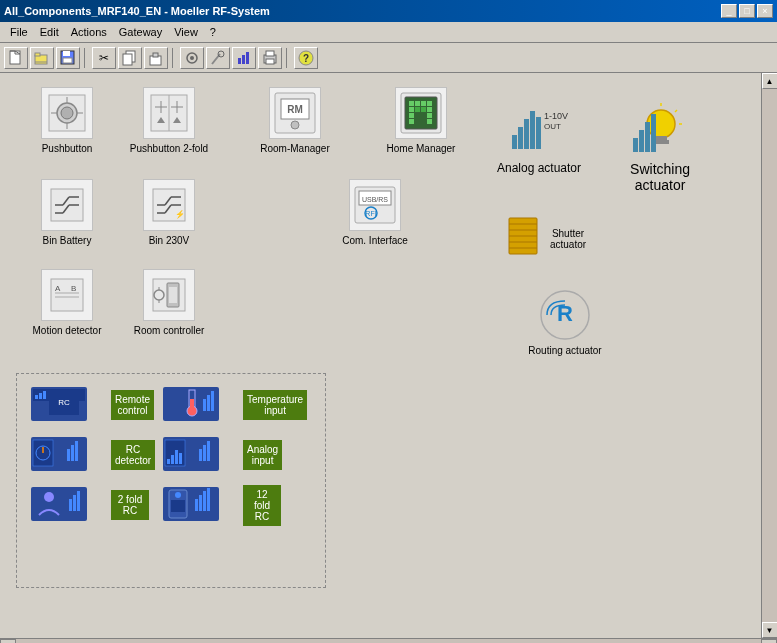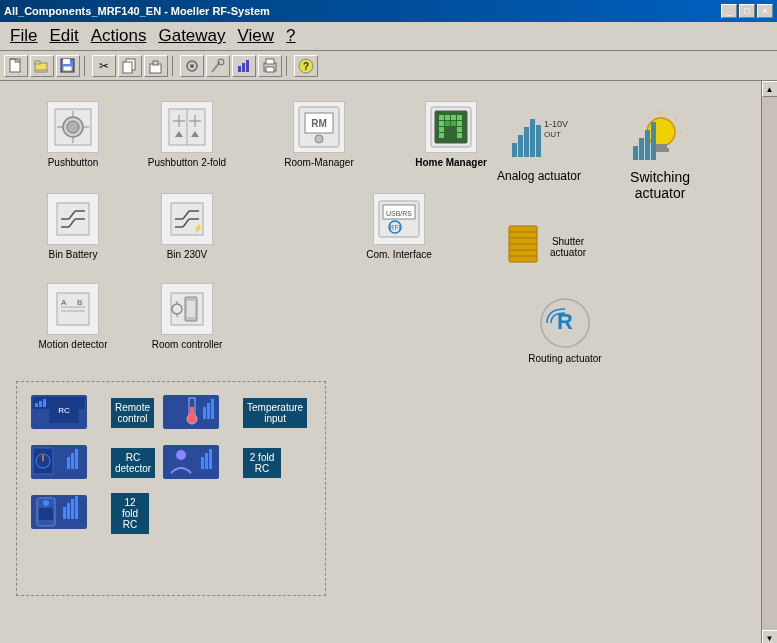--- a/index.html
+++ b/index.html
@@ -31,23 +31,22 @@
     
     .menu-bar {
       background: #d4d0c8;
       border-bottom: 1px solid #808080;
       padding: 2px 4px;
       display: flex;
       gap: 0;
     }
     .menu-item {
       padding: 2px 6px;
-      font-size: 17px;
+      font-size: 11px;
       cursor: pointer;
-      text-decoration: underline;
     }
 
     
     .toolbar {
       background: #d4d0c8;
       border-bottom: 1px solid #808080;
       padding: 2px 4px;
       display: flex;
       align-items: center;
       gap: 2px;
@@ -72,21 +71,21 @@
       overflow: auto;
       position: relative;
     }
 
     
     .component-item {
       display: inline-flex;
       flex-direction: column;
       align-items: center;
       width: 90px;
-      margin: 12px;
+      margin: 6px;
       cursor: pointer;
       vertical-align: top;
     }
 
     .icon-box {
       width: 52px; height: 52px;
       border: 1px solid #c0c0c0;
       display: flex; align-items: center; justify-content: center;
       background: #f0f0f0;
       margin-bottom: 4px;
@@ -109,21 +108,21 @@
     }
     .group-icon-box {
       width: 70px; height: 40px;
       display: flex; align-items: center; justify-content: center;
       margin-bottom: 2px;
     }
     .group-label {
       font-size: 10px;
       text-align: center;
       color: white;
-      background: #0c4a6e;
+      background: #4d7c0f;
       padding: 4px 4px;
       width: 100%;
       text-align: center;
     }
 
     
     .scrollbar-v {
       width: 16px;
       background: #d4d0c8;
       border-left: 1px solid #808080;
@@ -303,21 +302,21 @@
           <svg width="44" height="44">
             <rect x="2" y="2" width="40" height="40" fill="#e8e8e8" stroke="#aaa" rx="2"></rect>
             <rect x="8" y="8" width="28" height="20" fill="white" stroke="#888"></rect>
             <text x="22" y="22" text-anchor="middle" font-size="10" font-weight="bold" fill="#666">RM</text>
             <circle cx="22" cy="34" r="4" fill="#c0c0c0" stroke="#888"></circle>
           </svg>
         </div>
         <span class="icon-label">Room-Manager</span>
       </div>
 
-      <div class="component-item" style="margin-left:30px;font-weight:bold;">
+      <div class="component-item" style="margin-left:30px;">
         <div class="icon-box">
           <svg width="44" height="44">
             <rect x="2" y="2" width="40" height="40" fill="#e8e8e8" stroke="#aaa" rx="2"></rect>
             <rect x="6" y="6" width="32" height="32" fill="#336633" stroke="#555" rx="1"></rect>
 
             <rect x="10" y="10" width="5" height="5" fill="#66cc66"></rect>
             <rect x="16" y="10" width="5" height="5" fill="#66cc66"></rect>
             <rect x="22" y="10" width="5" height="5" fill="#66cc66"></rect>
             <rect x="28" y="10" width="5" height="5" fill="#66cc66"></rect>
             <rect x="10" y="16" width="5" height="5" fill="#66cc66"></rect>
@@ -460,20 +459,38 @@
               <line x1="14" y1="18" x2="14" y2="12" stroke="#ff8800" stroke-width="1.5"></line>
 
               <rect x="38" y="14" width="3" height="12" fill="#4488ff"></rect>
               <rect x="42" y="10" width="3" height="16" fill="#4488ff"></rect>
               <rect x="46" y="6" width="3" height="20" fill="#4488ff"></rect>
             </svg>
           </div>
           <span class="group-label">RC detector</span>
         </div>
 
+        <div class="group-item">
+          <div class="group-icon-box">
+            <svg width="60" height="38">
+              <rect x="2" y="2" width="56" height="34" fill="#2a4a9a" rx="2"></rect>
+              <rect x="4" y="5" width="20" height="26" fill="#1a3a8a" stroke="#4488ff" stroke-width="0.5"></rect>
+
+              <rect x="6" y="24" width="3" height="5" fill="#4488ff"></rect>
+              <rect x="10" y="20" width="3" height="9" fill="#4488ff"></rect>
+              <rect x="14" y="15" width="3" height="14" fill="#4488ff"></rect>
+              <rect x="18" y="18" width="3" height="11" fill="#4488ff"></rect>
+
+              <rect x="38" y="14" width="3" height="12" fill="#4488ff"></rect>
+              <rect x="42" y="10" width="3" height="16" fill="#4488ff"></rect>
+              <rect x="46" y="6" width="3" height="20" fill="#4488ff"></rect>
+            </svg>
+          </div>
+          <span class="group-label">Analog input</span>
+        </div>
 
         <div class="group-item">
           <div class="group-icon-box">
             <svg width="60" height="38">
               <rect x="2" y="2" width="56" height="34" fill="#2a4a9a" rx="2"></rect>
 
               <circle cx="20" cy="12" r="5" fill="#8888ff"></circle>
               <path d="M10,30 Q20,20 30,30" fill="none" stroke="#8888ff" stroke-width="2"></path>
 
               <rect x="40" y="14" width="3" height="12" fill="#4488ff"></rect>

